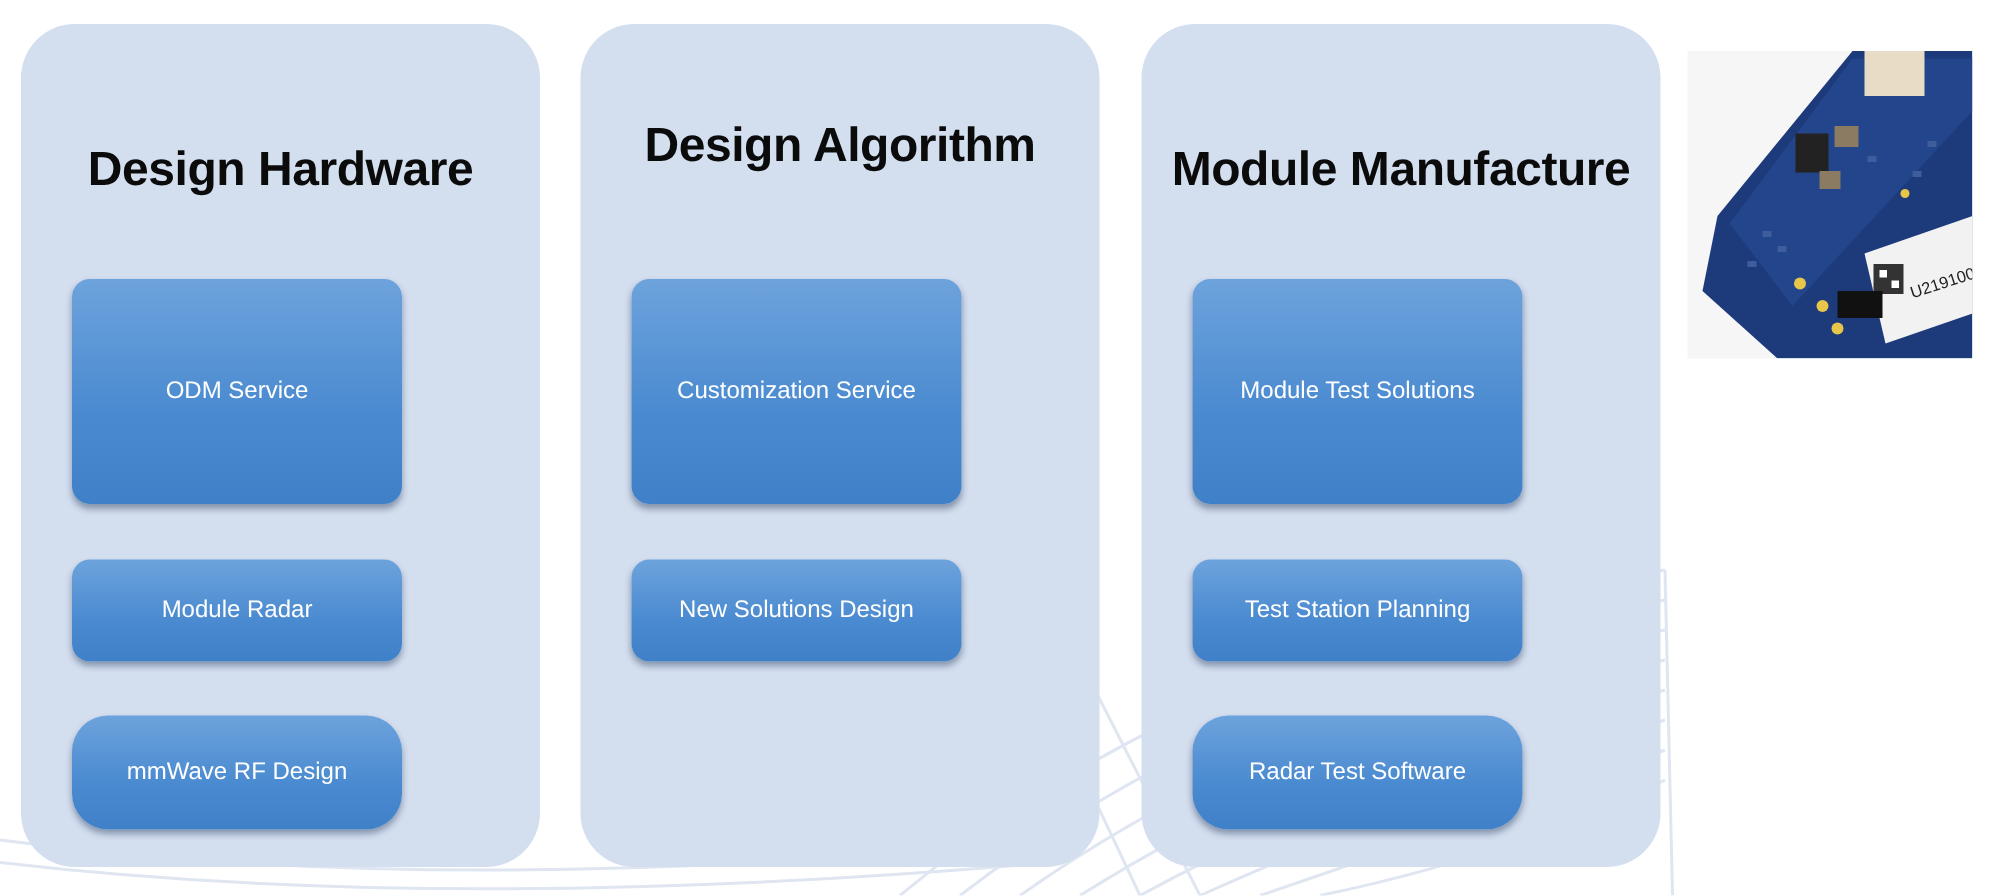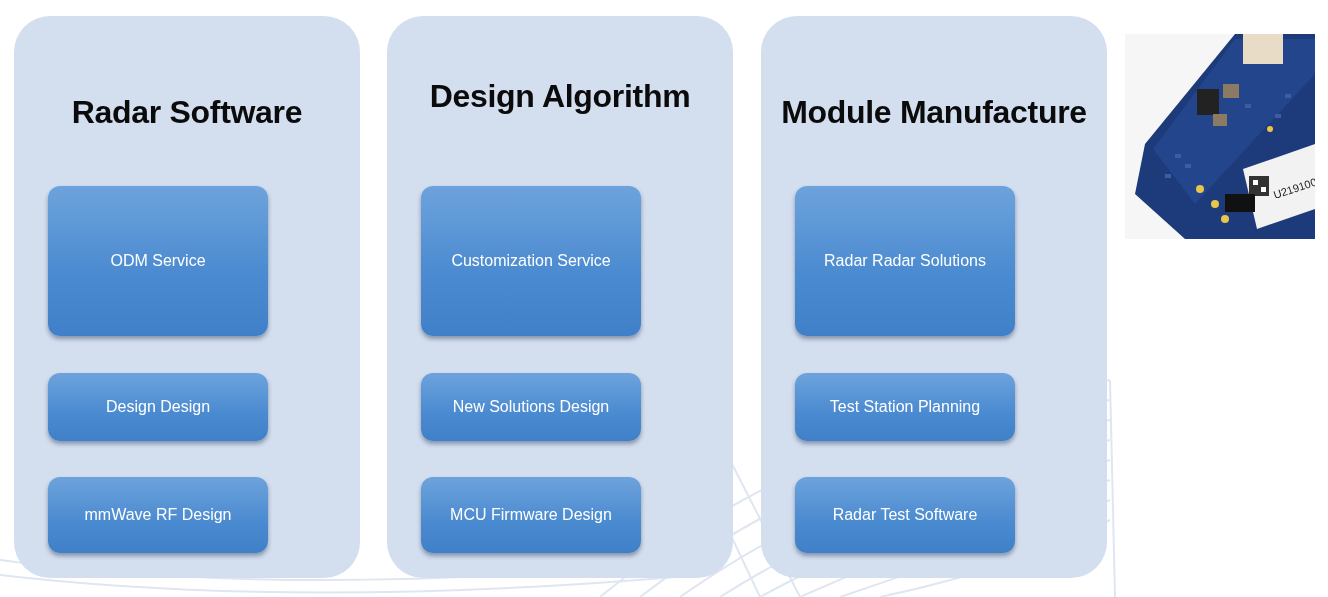--- a/index.html
+++ b/index.html
@@ -20,21 +20,21 @@
   .box {
     position: absolute; left: 34px; width: 220px;
     border-radius: 12px;
     background: linear-gradient(#6da3dc, #4a8ad0 60%, #3f80c8);
     box-shadow: 0 3px 4px rgba(40,60,90,0.45);
     color: #ffffff; font-size: 16px;
     display: flex; align-items: center; justify-content: center; text-align: center;
   }
   .box.big { top: 170px; height: 150px; }
   .box.mid { top: 357px; height: 68px; }
-  .box.low { top: 461px; height: 76px; }
+  .box.low { top: 461px; height: 76px; border-radius: 24px; }
   .photo {
     position: absolute; left: 1125px; top: 34px; width: 190px; height: 205px;
     background: #f6f6f6; overflow: hidden;
   }
 </style>
 </head>
 <body>
 
 <svg class="bg-lines" viewBox="0 0 1328 597">
   <g stroke="#dfe6f1" stroke-width="2" fill="none">
@@ -48,36 +48,35 @@
     <path d="M800 597 Q950 530 1110 480"></path>
     <path d="M840 597 Q980 550 1110 500"></path>
     <path d="M880 597 Q1010 570 1110 520"></path>
     <path d="M700 470 L760 597"></path>
     <path d="M730 460 L800 597"></path>
     <path d="M1110 380 L1115 597"></path>
   </g>
 </svg>
 
 <div class="column" style="left:14px">
-  <div class="col-title">Radar Software</div>
+  <div class="col-title">Design Hardware</div>
   <div class="box big">ODM Service</div>
-  <div class="box mid">Design Design</div>
+  <div class="box mid">Module Radar</div>
   <div class="box low">mmWave RF Design</div>
 </div>
 
 <div class="column" style="left:387px">
   <div class="col-title" style="top:62px">Design Algorithm</div>
   <div class="box big">Customization Service</div>
   <div class="box mid">New Solutions Design</div>
-  <div class="box low">MCU Firmware Design</div>
 </div>
 
 <div class="column" style="left:761px">
   <div class="col-title">Module Manufacture</div>
-  <div class="box big">Radar Radar Solutions</div>
+  <div class="box big">Module Test Solutions</div>
   <div class="box low">Radar Test Software</div>
   <div class="box mid">Test Station Planning</div>
 </div>
 
 <div class="photo">
   <svg width="190" height="205" viewBox="0 0 190 205">
     <polygon points="110,0 190,0 190,205 60,205 10,160 20,110" fill="#1d3a7a"></polygon>
     <polygon points="28,115 110,5 190,5 190,40 70,170" fill="#22458c"></polygon>
     <rect x="118" y="0" width="40" height="30" fill="#e8dcc6"></rect>
     <rect x="72" y="55" width="22" height="26" fill="#222"></rect>

